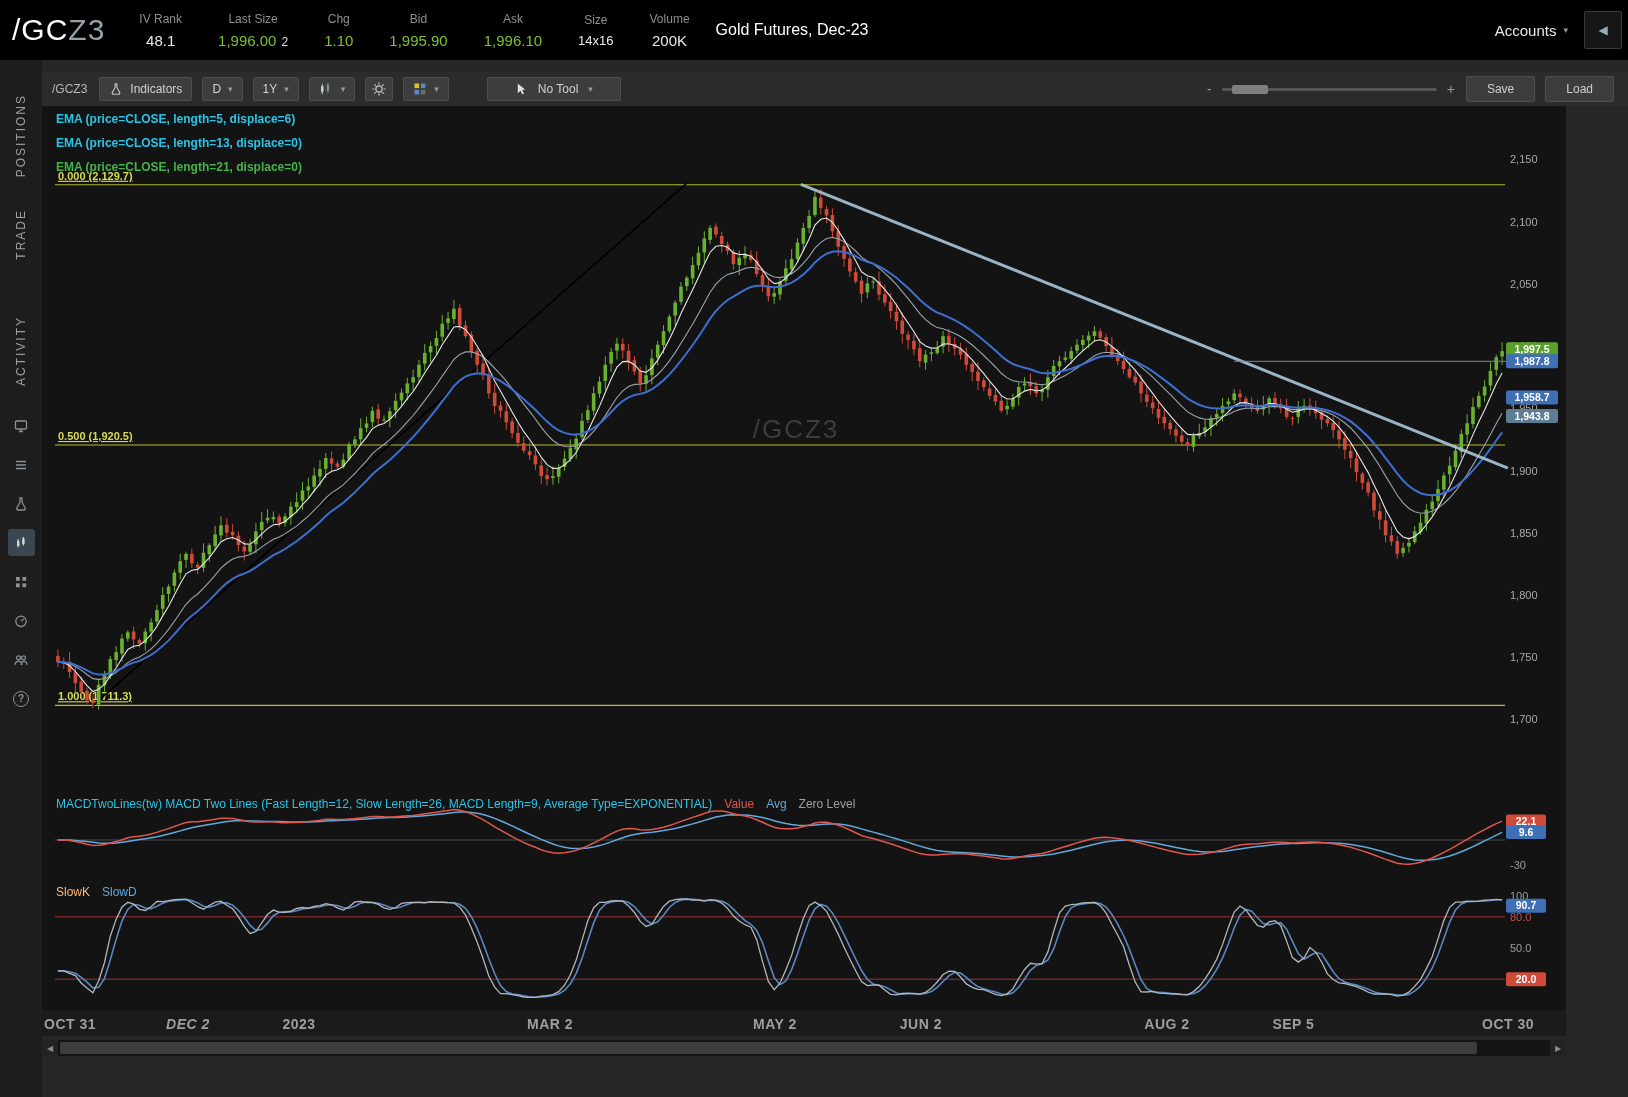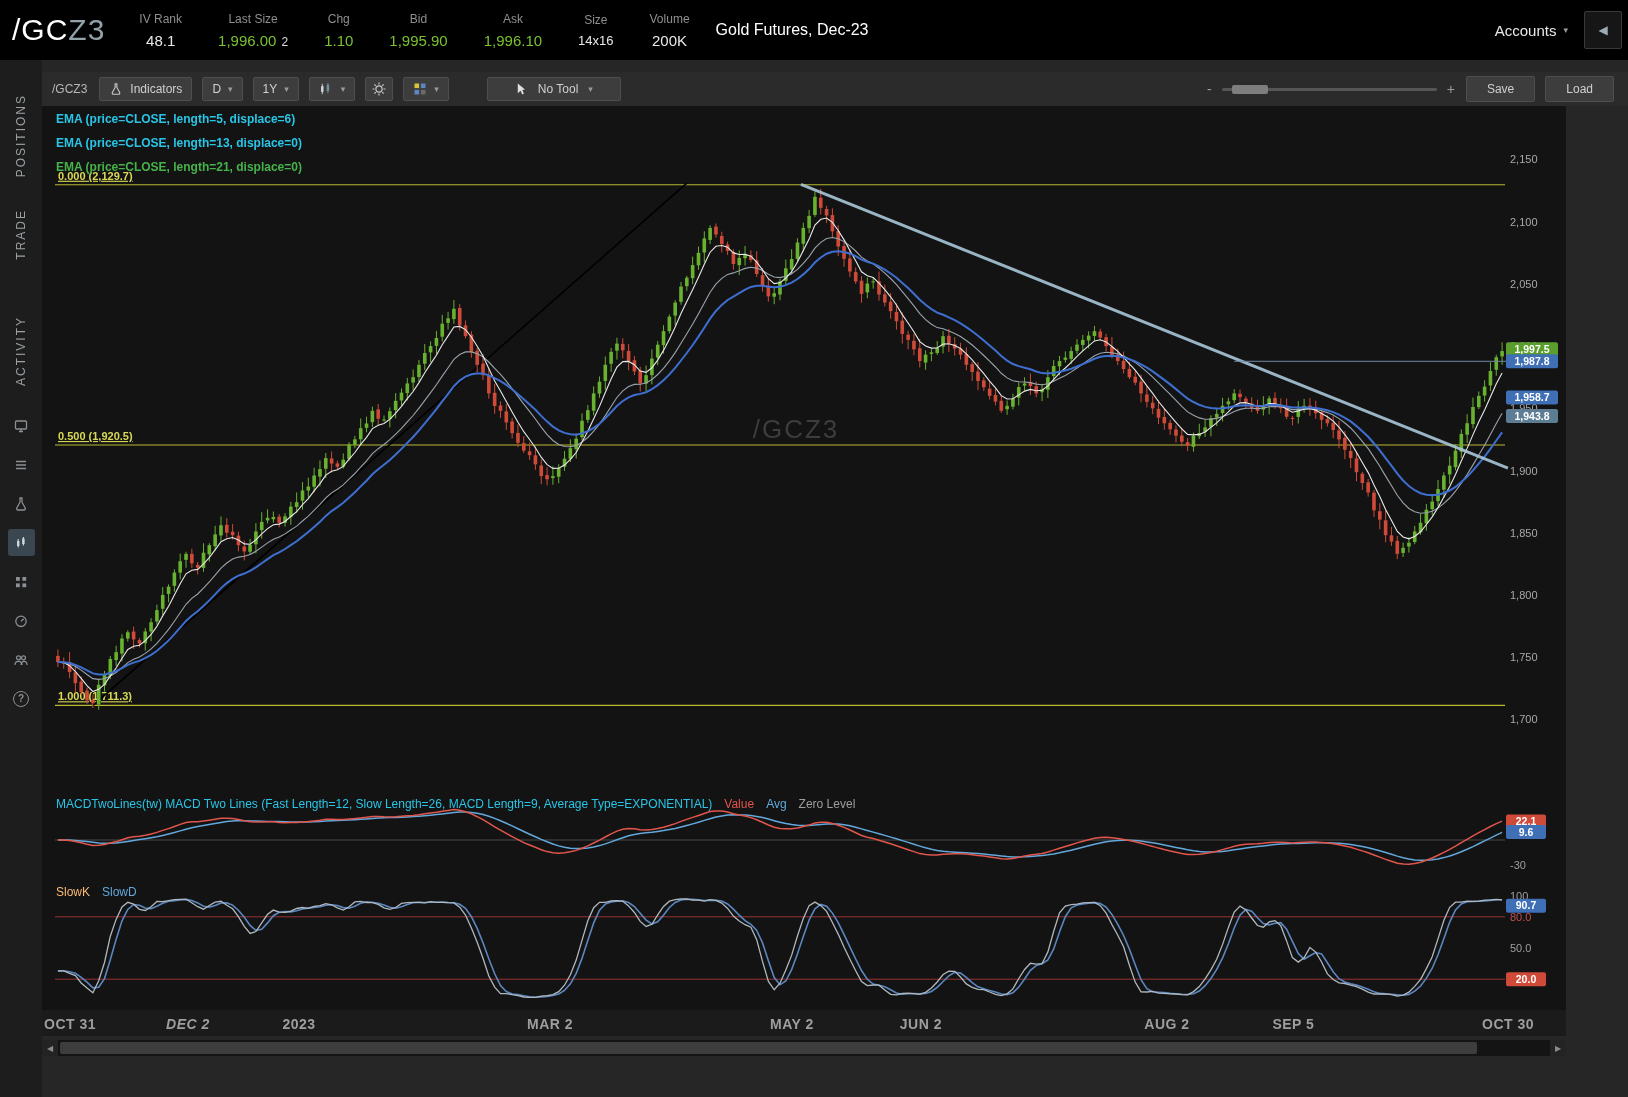--- a/index.html
+++ b/index.html
@@ -812,21 +812,21 @@
         <span class="v-lgray">SlowK</span>
         <span class="v-blue">SlowD</span>
       </div>
     </div>
 
     <div class="date-row" id="date-row">
         <span style="left: 2px;">OCT 31</span>
         <span style="left: 124.024px; font-style: italic;">DEC 2</span>
         <span style="left: 240.49px;">2023</span>
         <span style="left: 485.068px;">MAR 2</span>
-        <span style="left: 728px; text-align: center;">MAY 2</span>
+        <span style="left: 711px; text-align: center;">MAY 2</span>
         <span style="left: 857.759px;">JUN 2</span>
         <span style="left: 1102.34px;">AUG 2</span>
         <span style="left: 1230.45px;">SEP 5</span>
         <span style="left: 1440.09px;">OCT 30</span>
       </div>
 
     <div class="scrollbar">
       <div class="sb-arrow">◀</div>
       <div class="sb-track">
         <div class="sb-thumb"></div>

